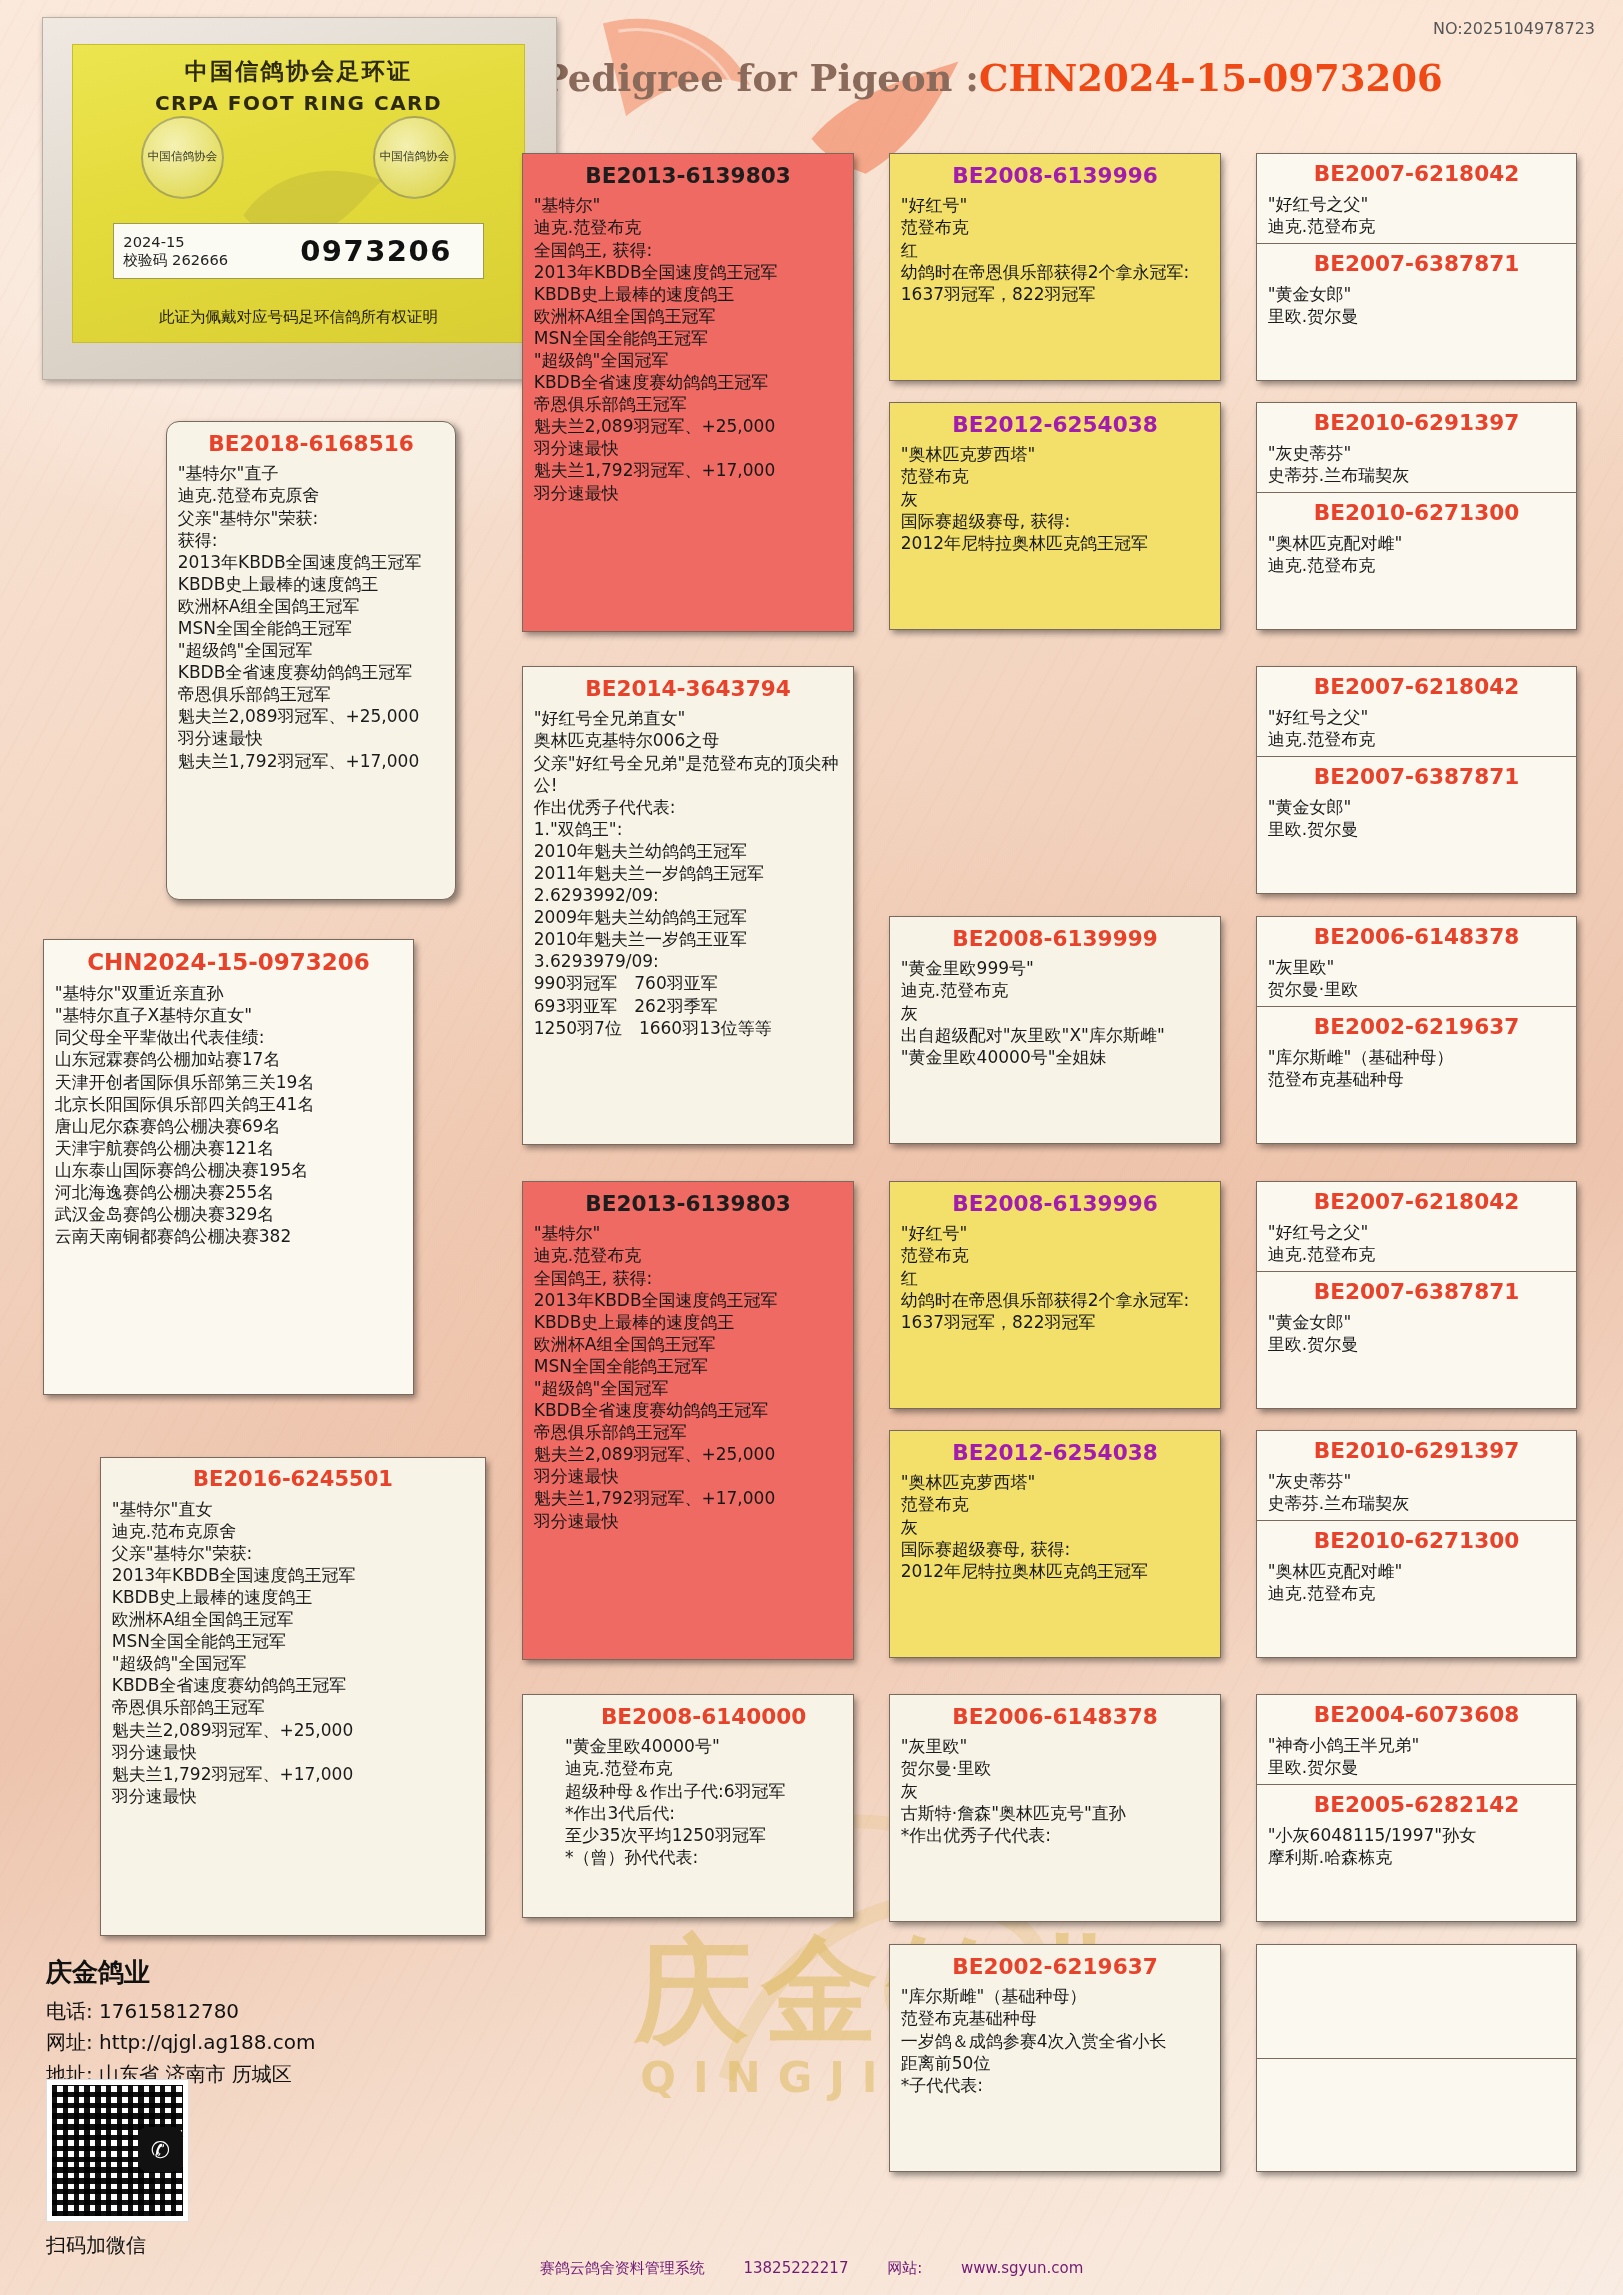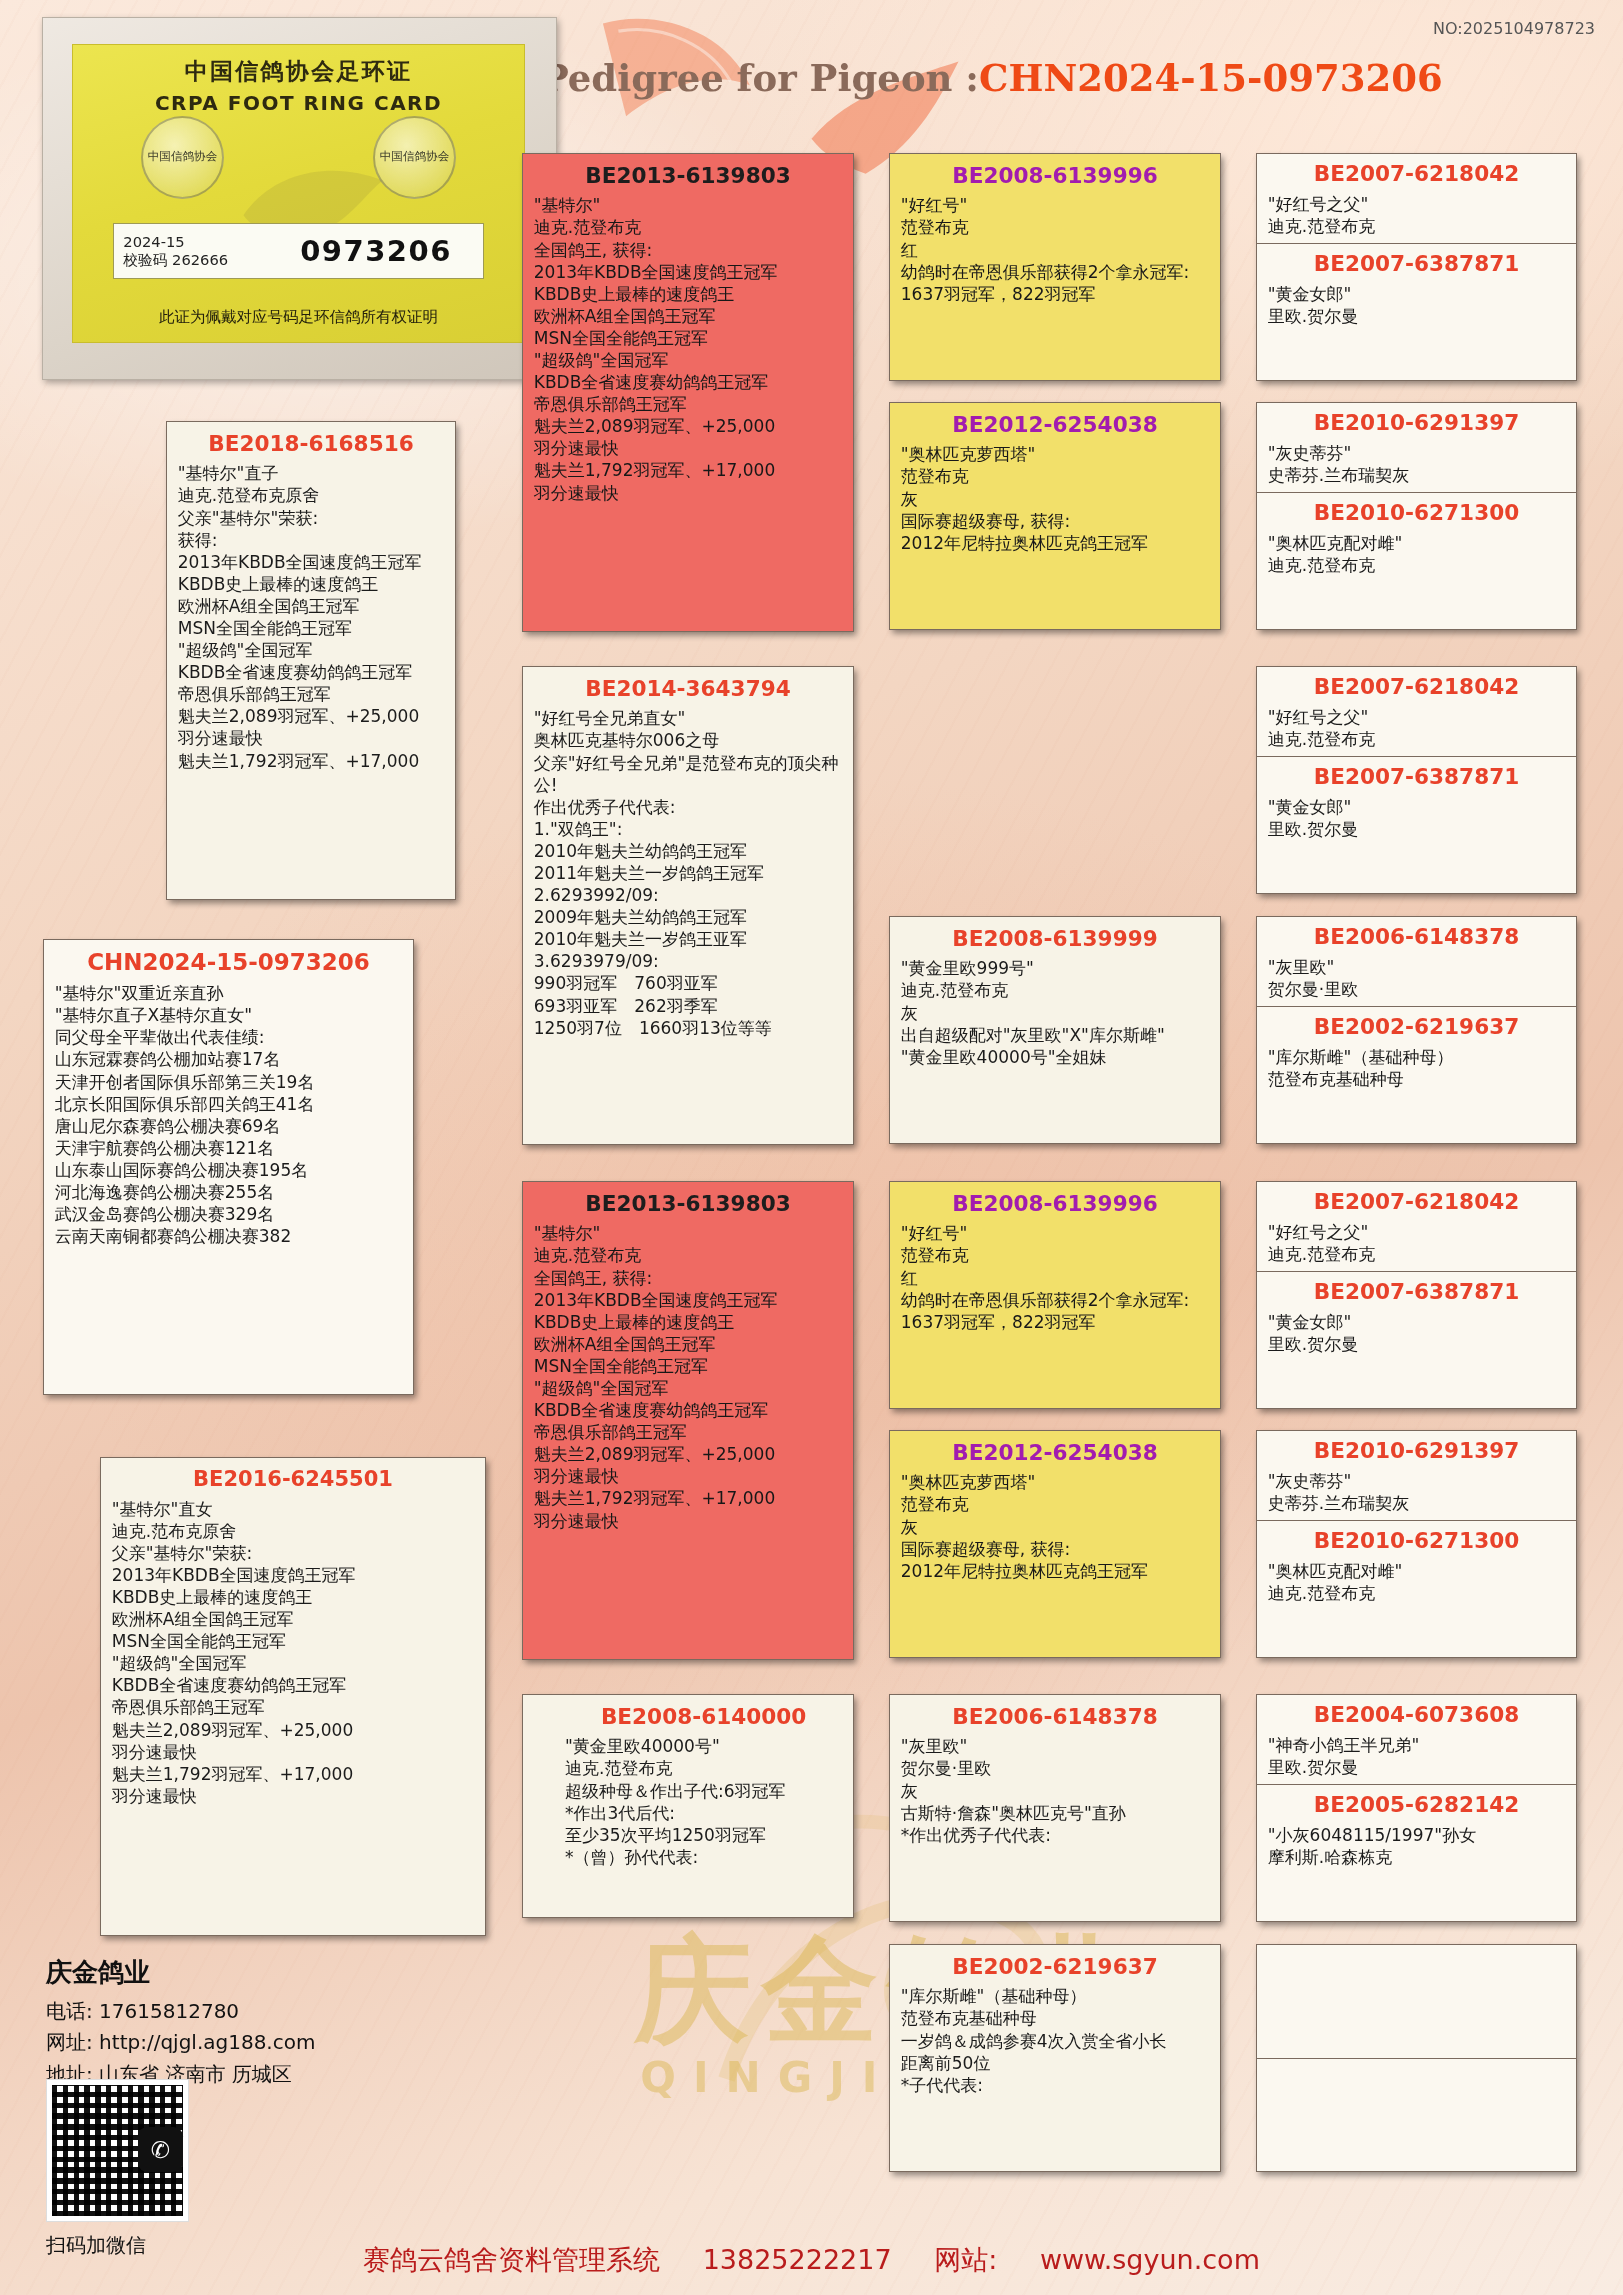--- a/index.html
+++ b/index.html
@@ -142,21 +142,21 @@
     background-blend-mode:multiply;
   }
   .qrlabel { position:absolute; left:46px; top:2232px; font-size:20px; color:#111;}
   .wechat-badge {
     position:absolute; left:138px; top:2127px; width:45px; height:45px;
     background:#111; border-radius:9.3px;
     display:flex; align-items:center; justify-content:center; color:#fff; font-size:23px;
   }
   .footbar {
     position:absolute; left:0; right:0; bottom:17px; text-align:center;
-    font-size:27px; color:#b91c1c;
+    font-size:15px; color:#701a75;
   }
   .footbar span { margin:0 17px; }
 </style>
 </head>
 <body>
 
 <div class="bg"></div>
 <div class="bg-streak"></div>
 
 <svg class="koi" style="left:572px;top:0px;" width="201" height="155" viewBox="0 0 260 200">
@@ -206,21 +206,21 @@
           <div>2024-15</div>
           <div><span>校验码</span> <span>262666</span></div>
         </div>
         <div class="rc-num-main">0973206</div>
 
       </div>
       <div class="rc-foot">此证为佩戴对应号码足环信鸽所有权证明</div>
     </div>
   </div>
 
-  <div class="box cream" style="left:166px; top:421px; width:290px; height:479px; font-size:17px;">
+  <div class="box cream" style="left:166px; top:421px; width:290px; height:479px; font-size:17px;border-radius:13px;">
     <div class="bn" style="font-size:21.6px;">BE2018-6168516</div>
     <div class="bd">"基特尔"直子
 迪克.范登布克原舍
 父亲"基特尔"荣获:
 获得:
 2013年KBDB全国速度鸽王冠军
 KBDB史上最棒的速度鸽王
 欧洲杯A组全国鸽王冠军
 MSN全国全能鸽王冠军
 "超级鸽"全国冠军

